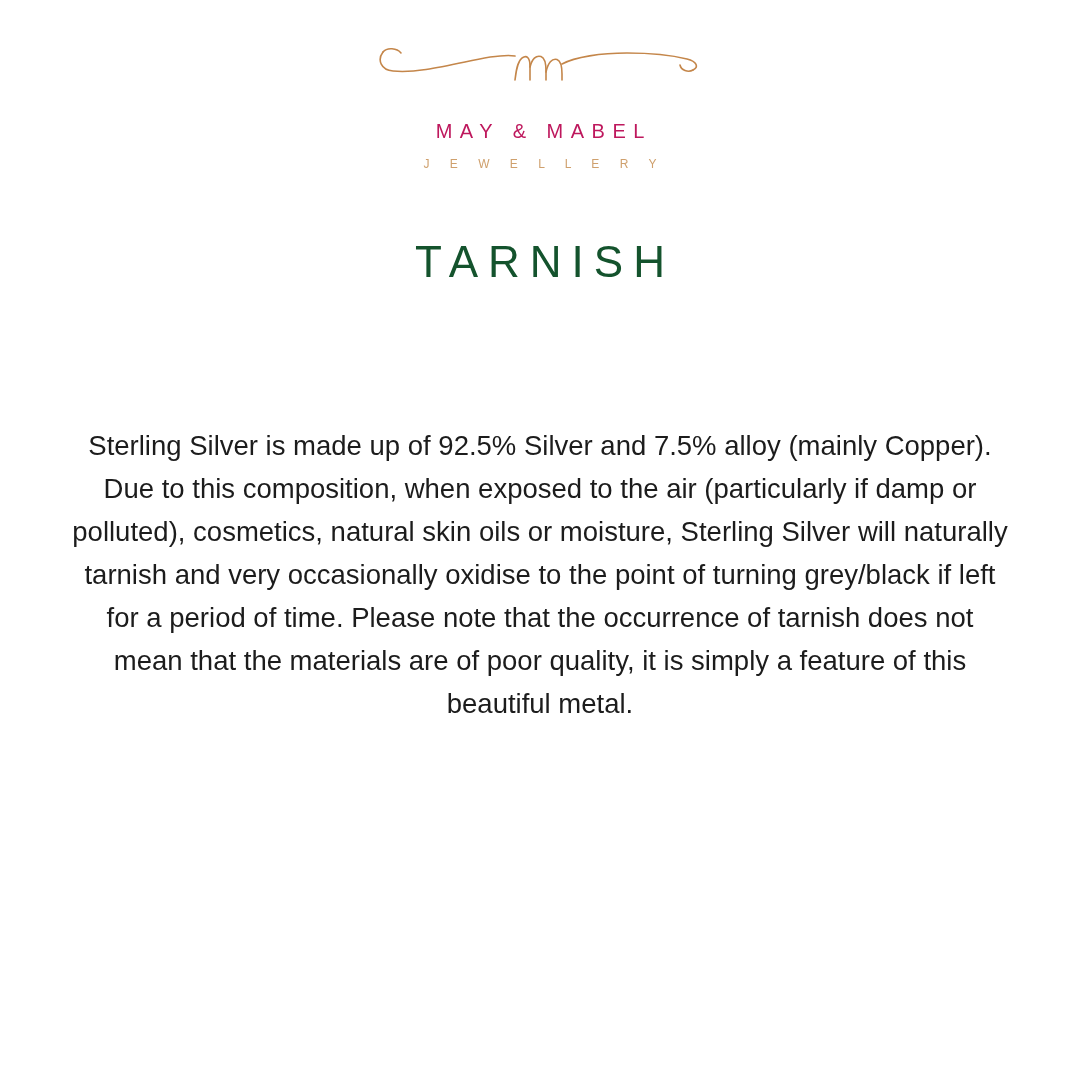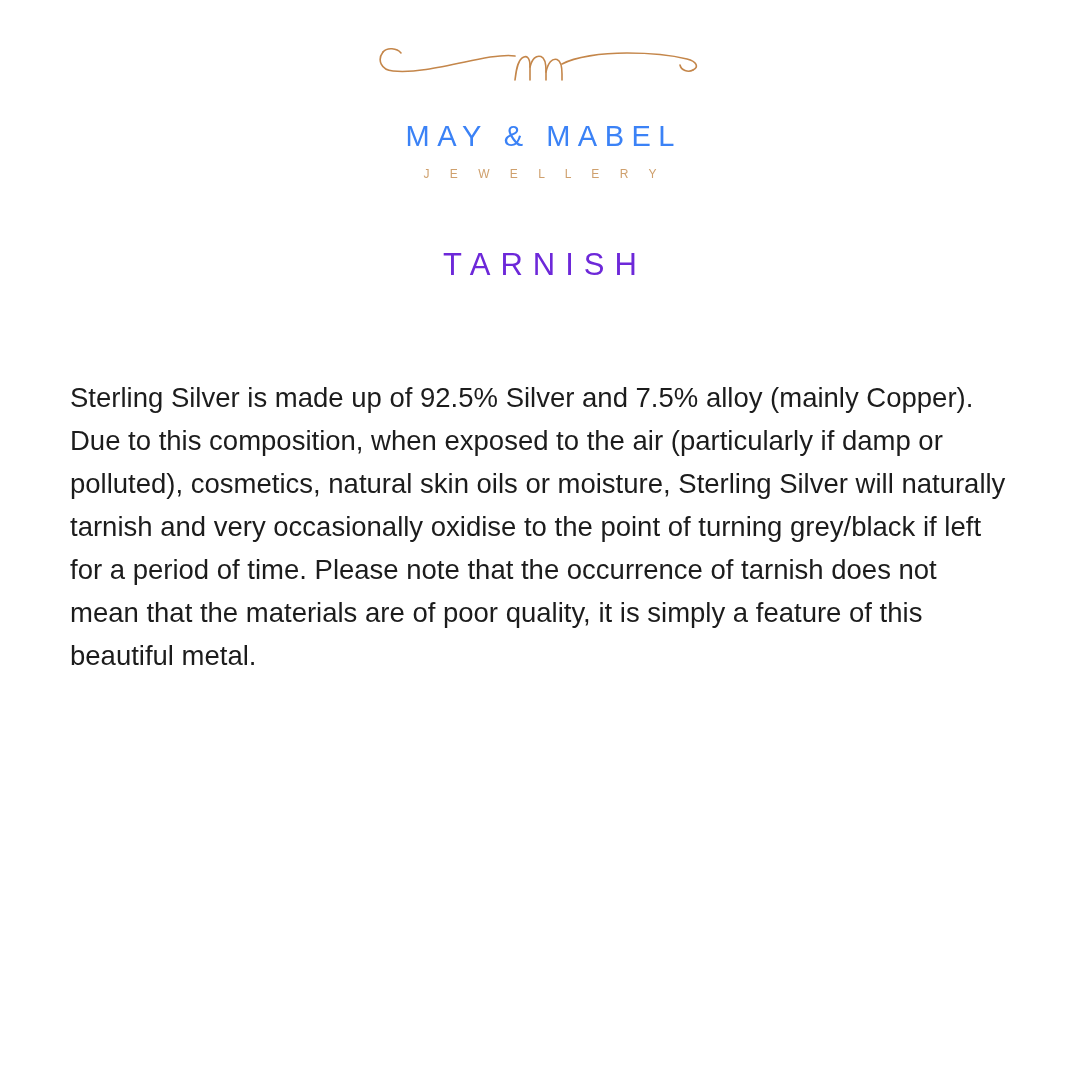--- a/index.html
+++ b/index.html
@@ -34,52 +34,53 @@
   }
 
   .logo-mark {
     width: 330px;
     height: 72px;
     display: block;
   }
 
   .brand-name {
     margin-top: 14px;
-    font-size: 29px;
+    font-size: 20px;
     letter-spacing: 7.5px;
-    color: #3b82f6;
+    color: #be185d;
     font-family: "Liberation Sans", sans-serif;
     font-weight: 400;
     text-indent: 7.5px;
   }
 
   .brand-sub {
     margin-top: 14px;
     font-size: 12px;
     letter-spacing: 8.5px;
     color: #cfa06d;
     text-indent: 8.5px;
     font-weight: 400;
   }
 
   
   .title {
     margin-top: 66px;
-    font-size: 31px;
+    font-size: 44px;
     letter-spacing: 10px;
     text-indent: 10px;
-    color: #6d28d9;
+    color: #14532d;
     font-weight: 400;
     font-family: "Liberation Sans", sans-serif;
   }
 
   
   .body-copy {
     width: 940px;
-    margin-top: 72px;
+    margin-top: 108px;
+    text-align: center;
   }
 
   .body-copy p {
     margin: 0;
     font-size: 27.5px;
     line-height: 43px;
     color: #1c1c1c;
     font-weight: 400;
   }
 

